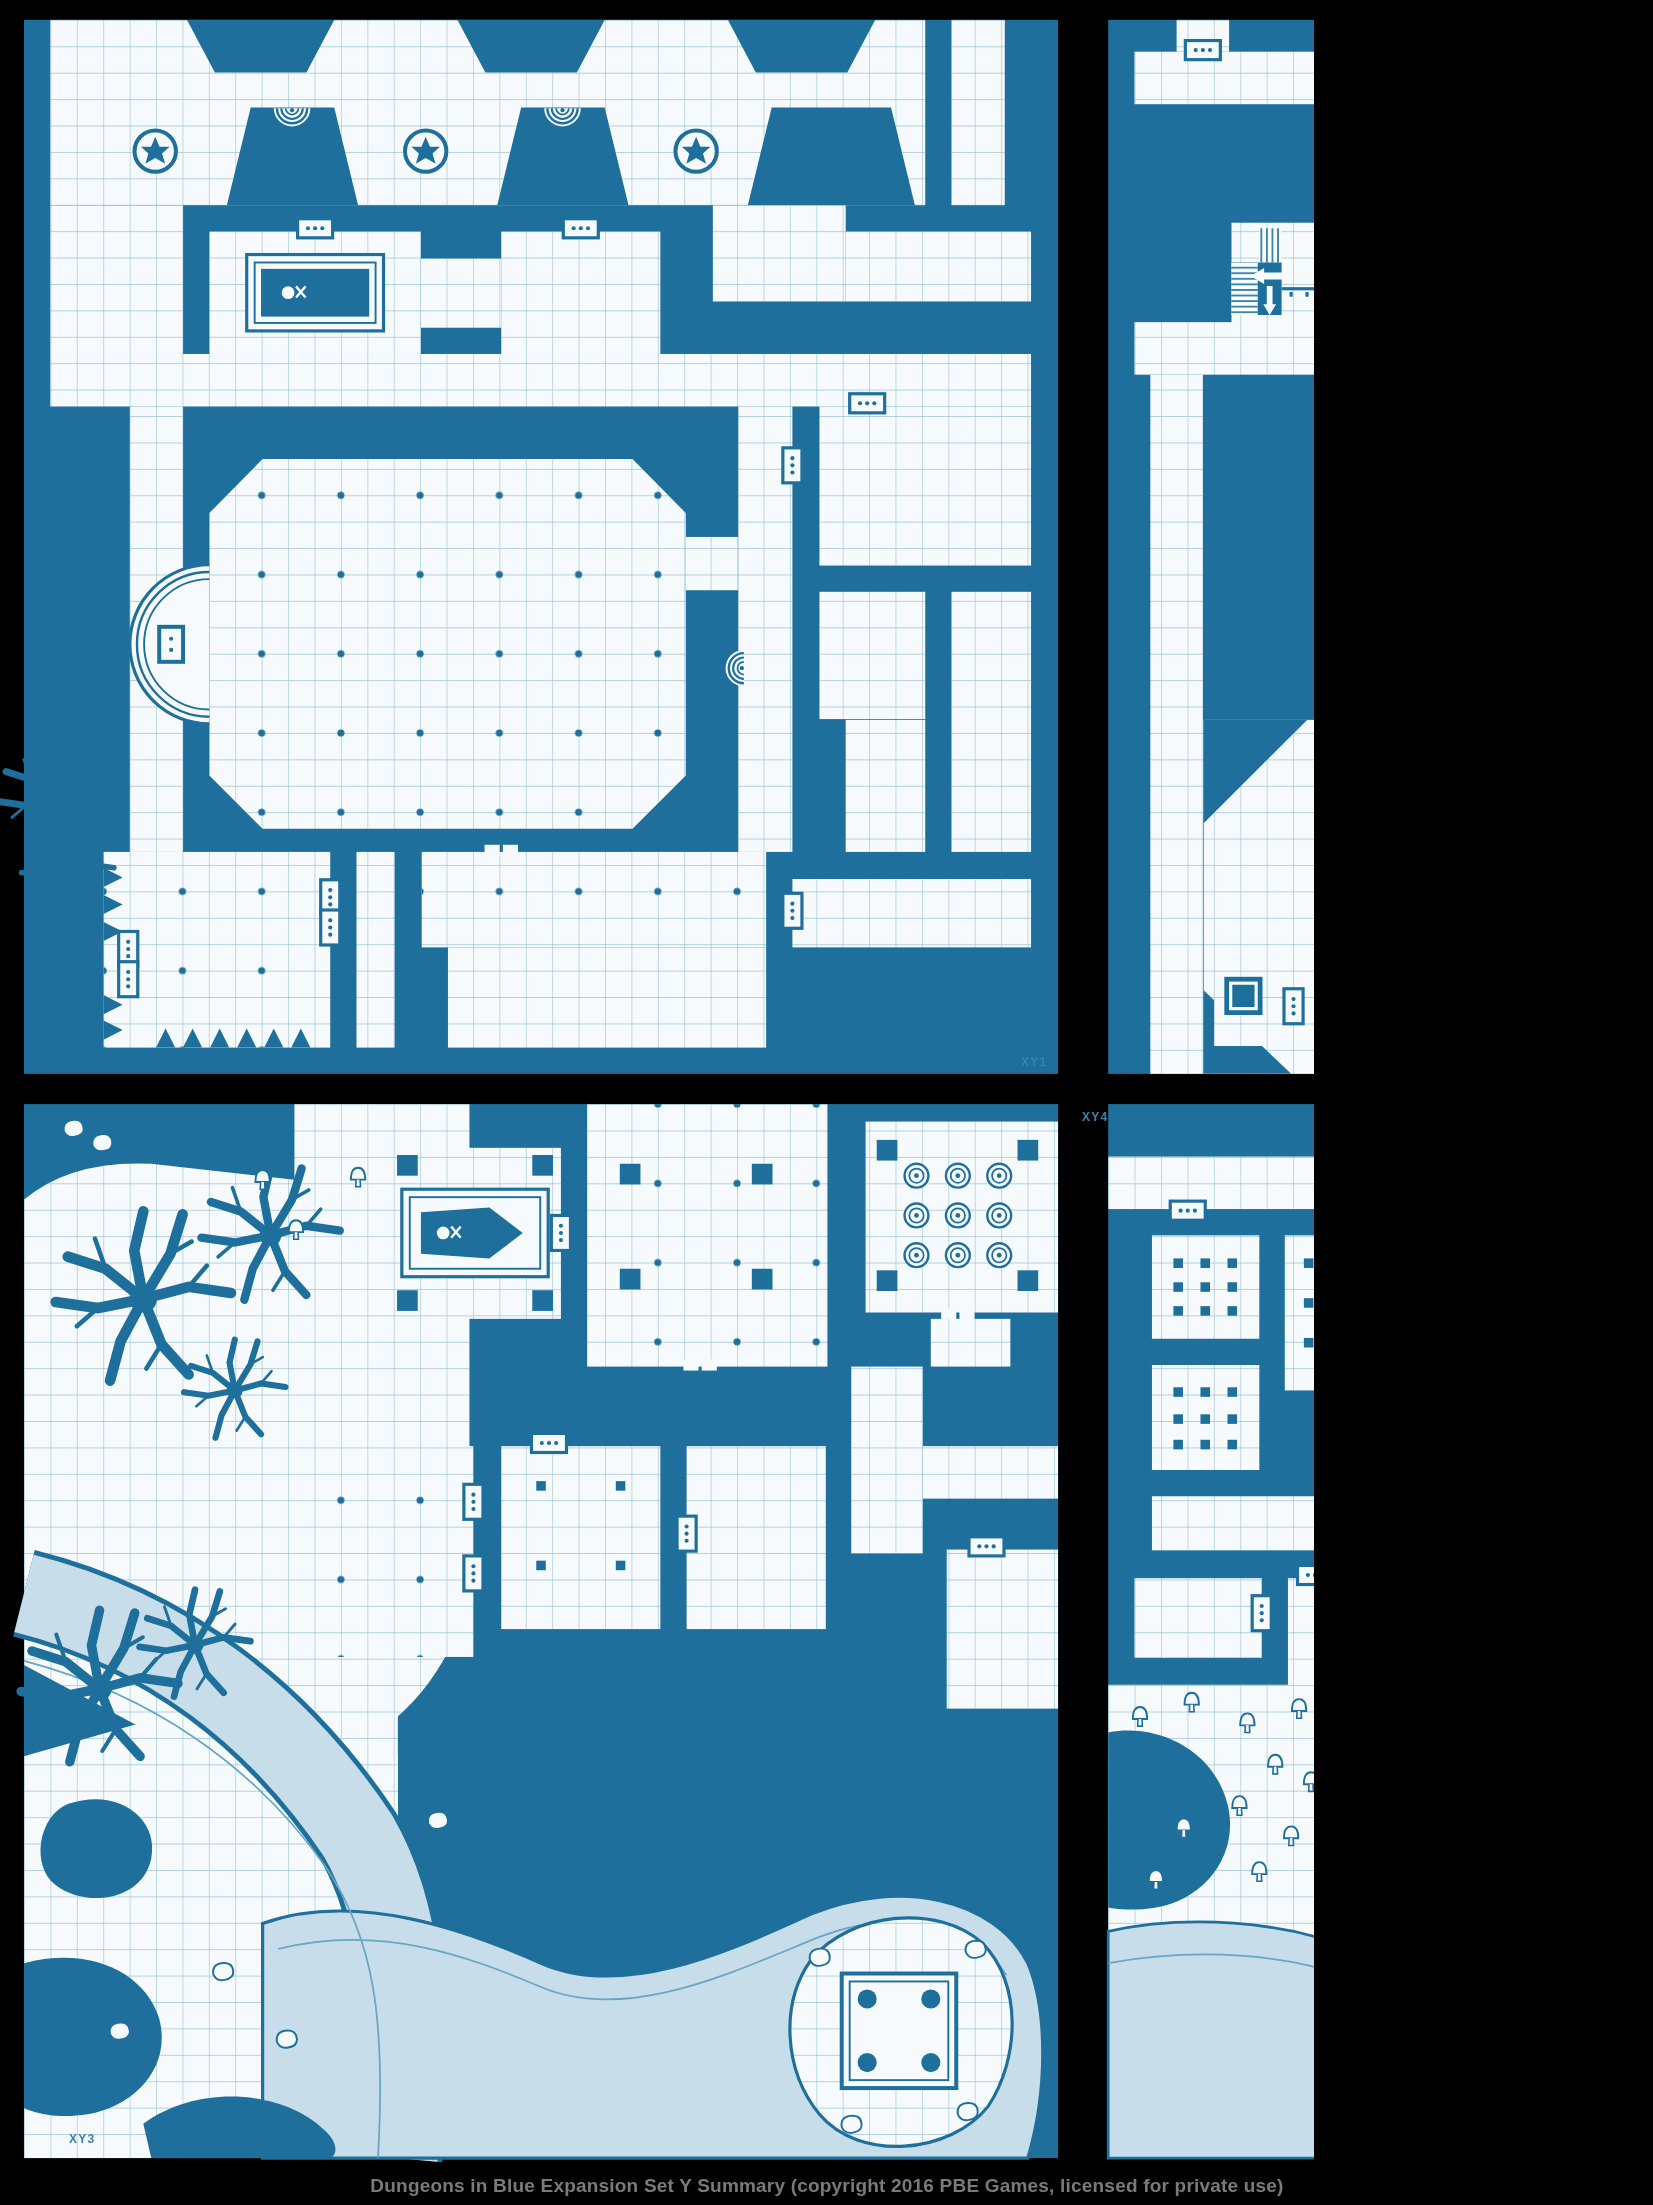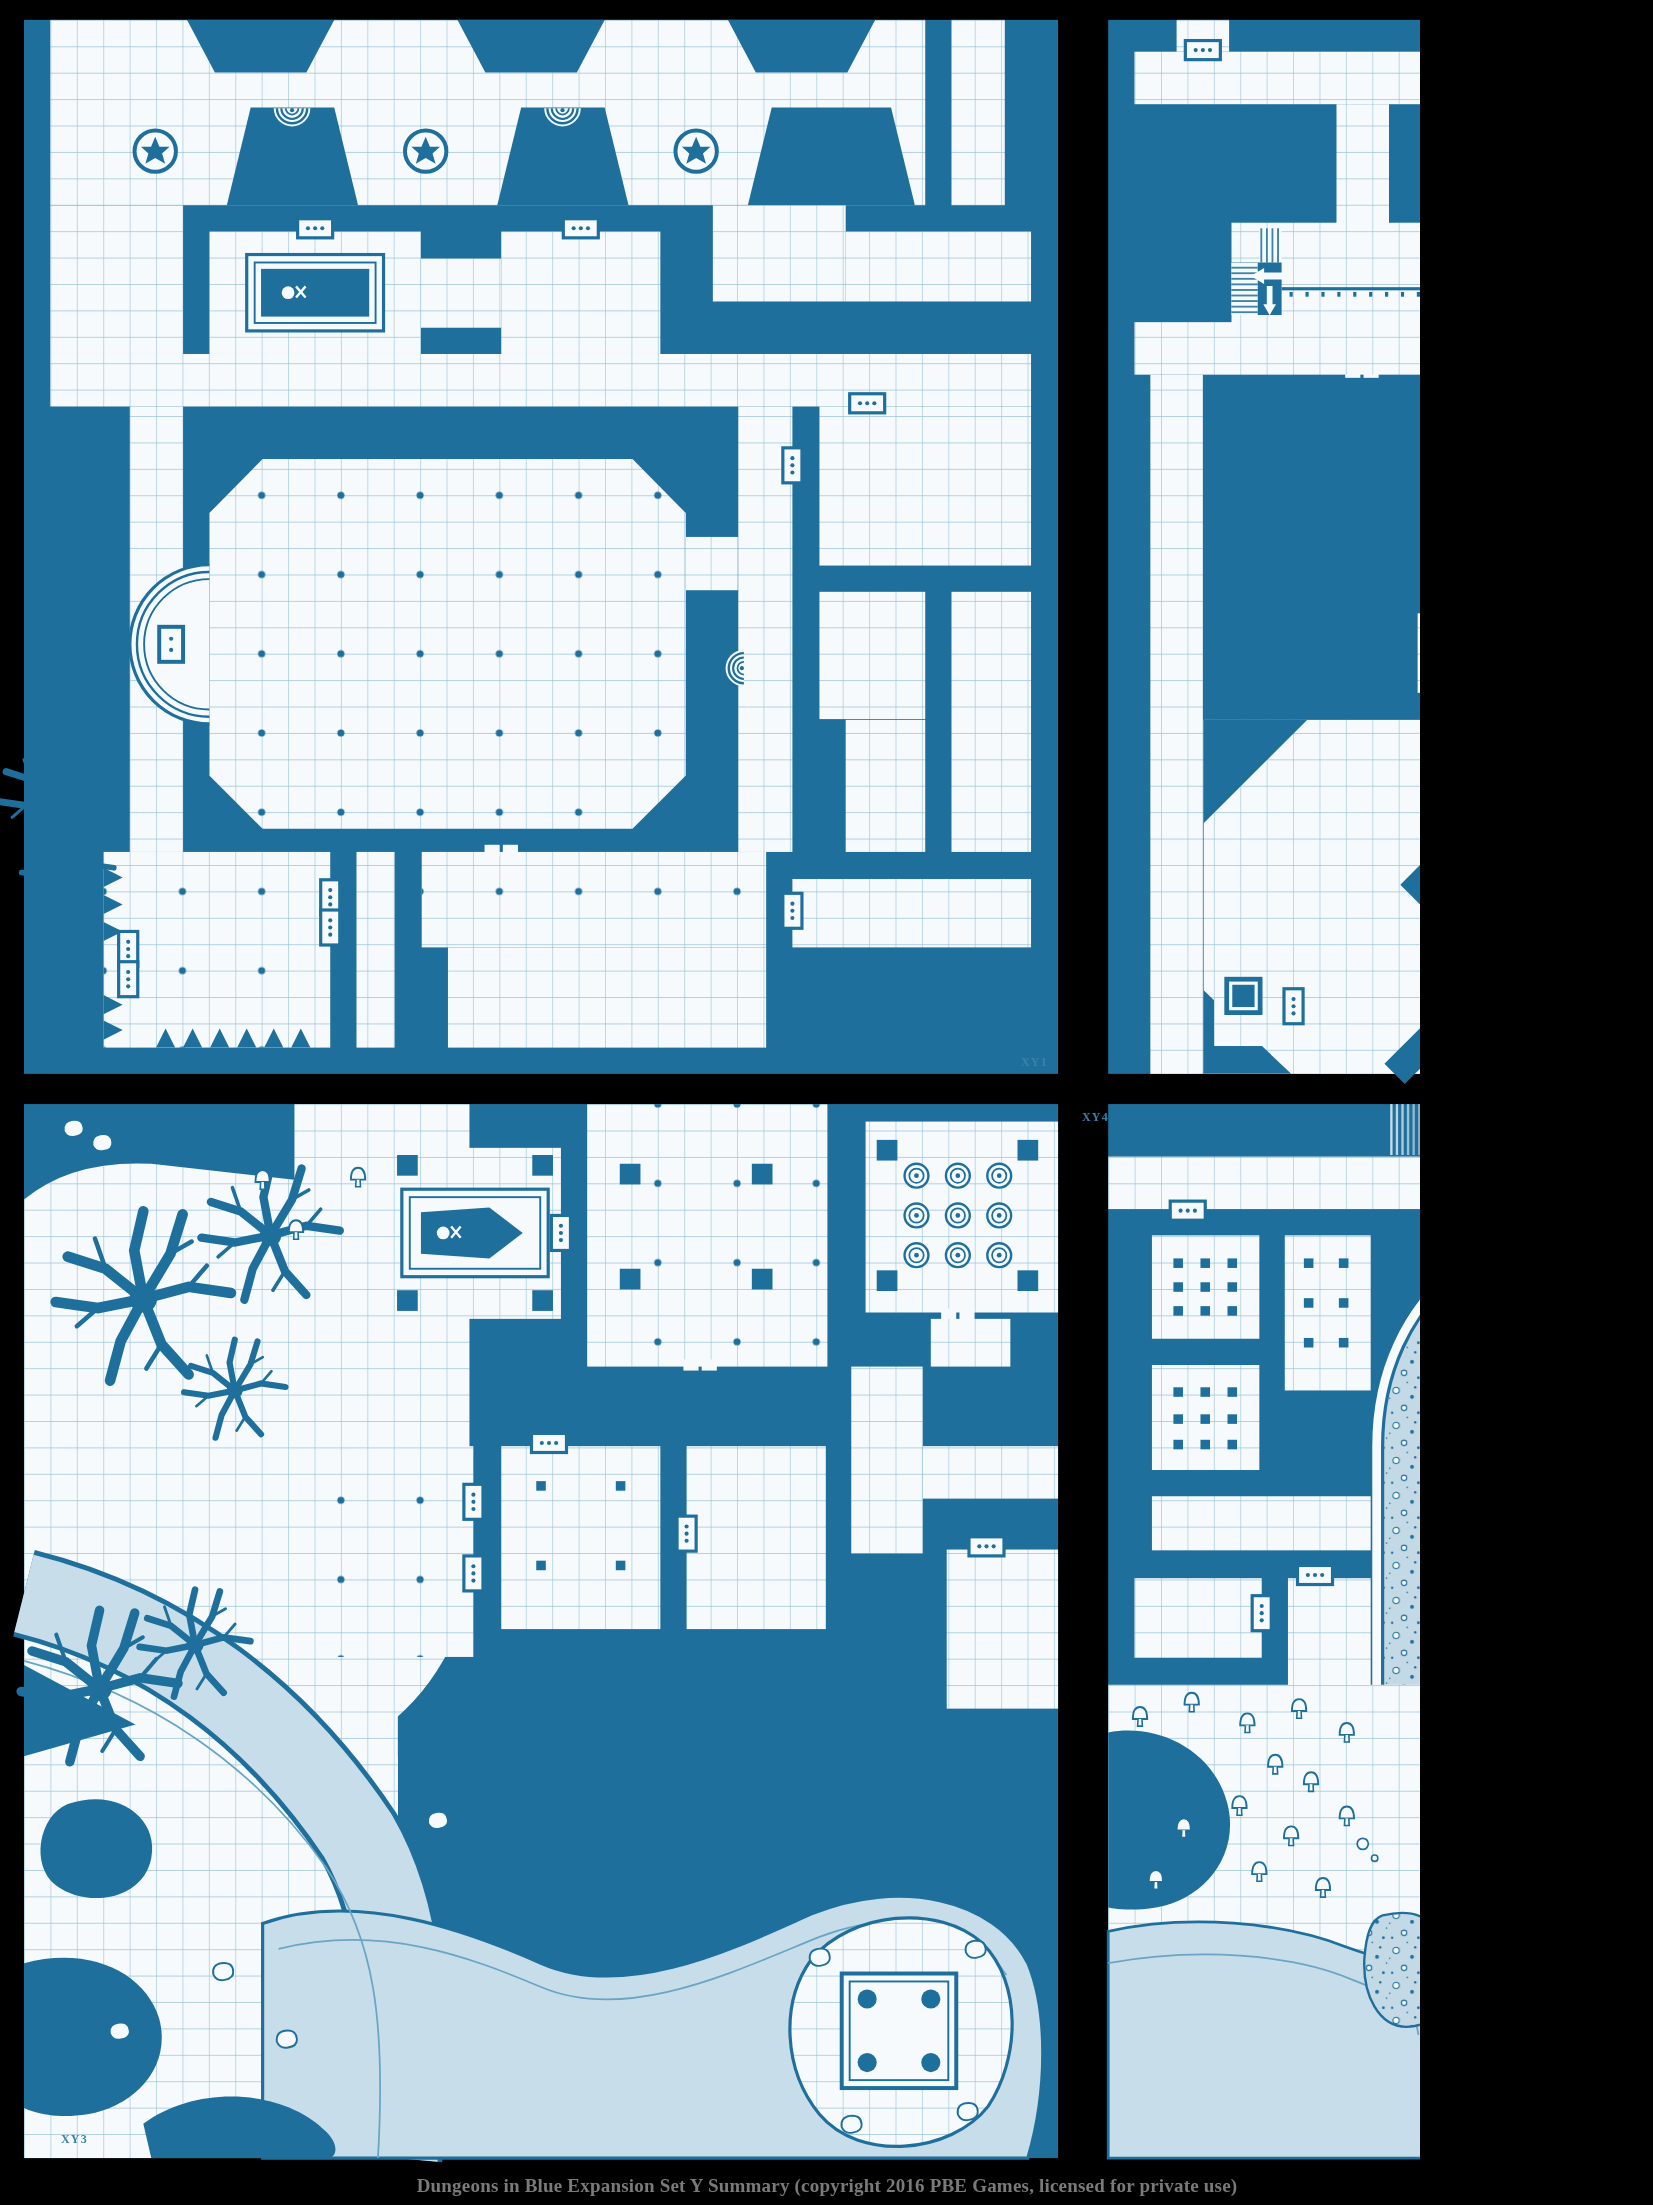--- a/index.html
+++ b/index.html
@@ -1,17 +1,17 @@
 <!DOCTYPE html>
 <html style="font-size:12.7px"><head>
 <meta charset="utf-8">
 <style>
   html,body{margin:0;padding:0;background:#000;}
-  .board{position:relative;width:1420px;height:2205px;background:#000;overflow:hidden;
-         font-family:Liberation Serif, serif;}
+  .board{position:relative;width:1314px;height:2205px;background:#000;overflow:hidden;
+         font-family:Liberation Sans, sans-serif;}
   .tile-label{position:absolute;font-weight:bold;font-size:12px;letter-spacing:1.2px;
               color:#3a82ab;z-index:5;}
   .caption{position:absolute;top:2175px;left:0;width:1654px;text-align:center;
            font-weight:bold;font-size:19px;color:#7a7a7a;letter-spacing:0.2px;z-index:5;}
   svg{position:absolute;left:0;top:0;display:block;}
 </style>
 </head>
 <body>
 
 <div class="board">
@@ -536,18 +536,18 @@
         <use href="#mush" x="60" y="975"></use>
           <use href="#mush" x="270" y="985"></use>
         <circle cx="320" cy="930" r="7" fill="#f6fafc" stroke="#1e6f9c" stroke-width="2.2"></circle>
         <circle cx="335" cy="948" r="4" fill="#f6fafc" stroke="#1e6f9c" stroke-width="2"></circle>
       </g>
     </g>
   </svg>
 
   <span class="tile-label" style="left:1021px;top:1055px">XY1</span>
   <span class="tile-label" style="left:1573px;top:1052px">XY2</span>
-  <span class="tile-label" style="left:61px;top:2132px">XY3</span>
+  <span class="tile-label" style="left:69px;top:2132px">XY3</span>
   <span class="tile-label" style="left:1082px;top:1110px">XY4</span>
 
   <div class="caption">Dungeons in Blue Expansion Set Y Summary (copyright 2016 PBE Games, licensed for private use)</div>
 </div>
 
 
 </body></html>

